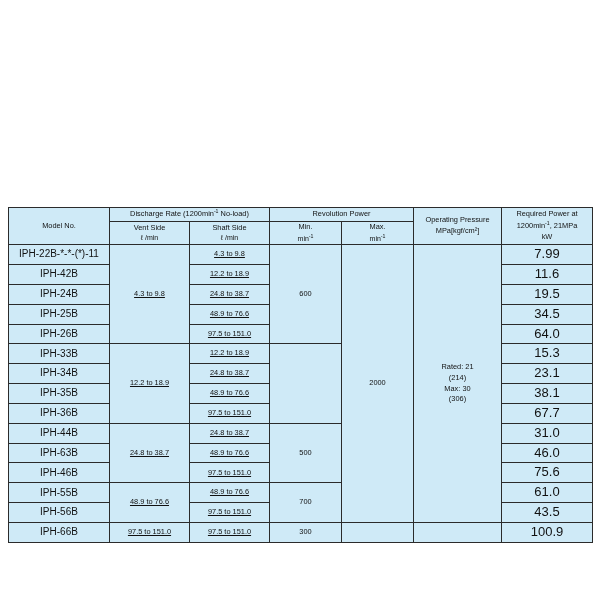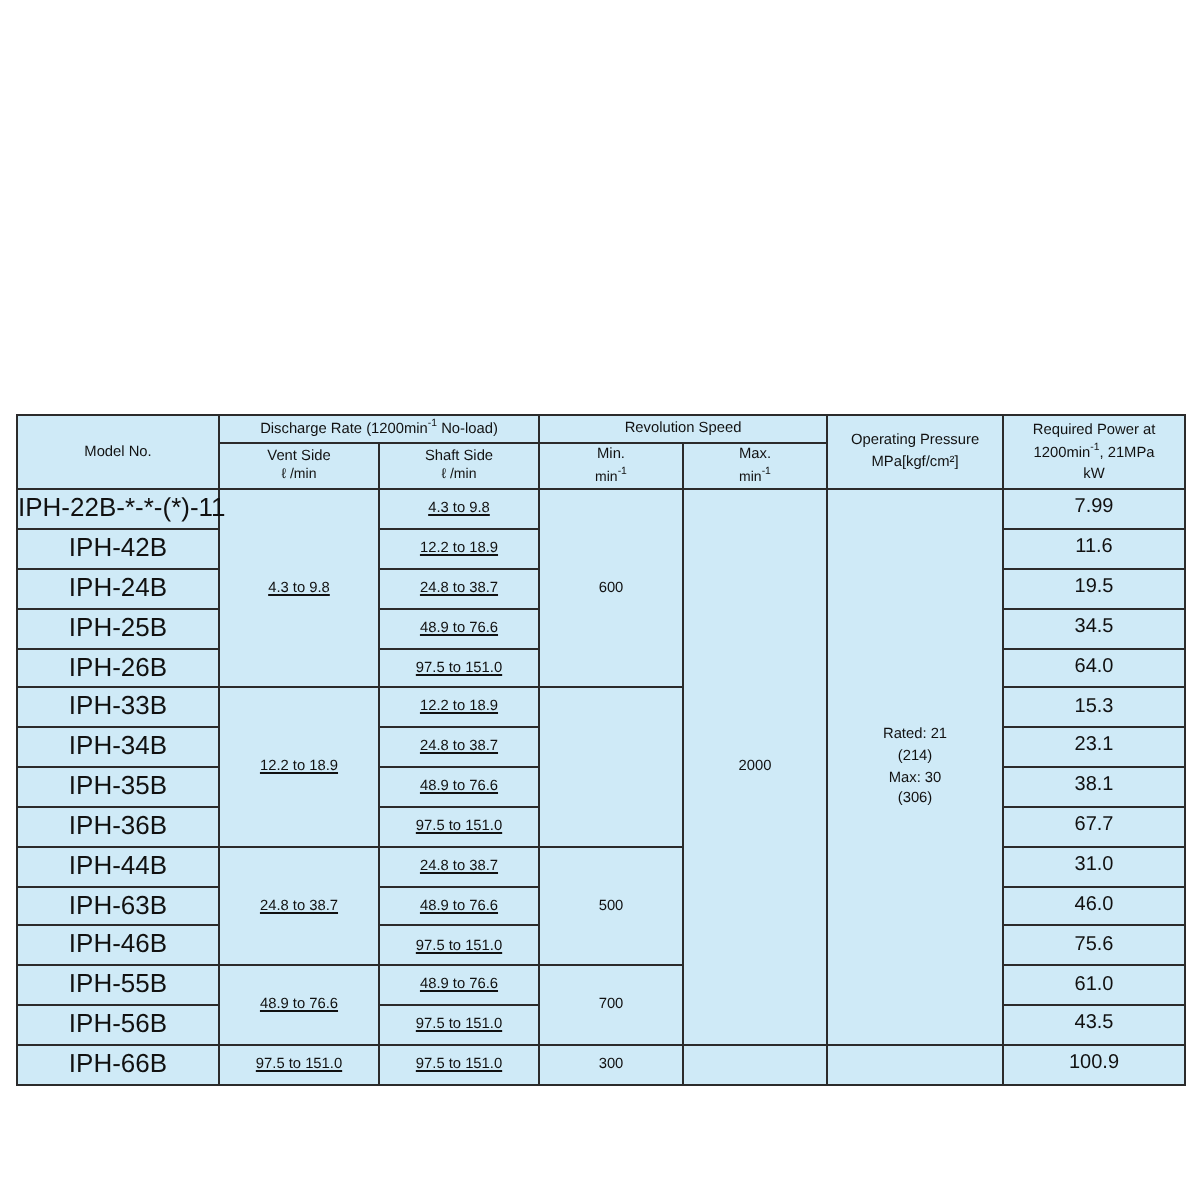--- a/index.html
+++ b/index.html
@@ -54,25 +54,25 @@
     line-height:1.45;
     font-weight:normal;
   }
   .hdr{height:13px;}
   .hdr-tall{height:15px;}
   .sub{font-size:7px;}
   .sup{font-size:5.2px;vertical-align:super;}
   .modelcell{
     text-align:left;
     padding-left:5px;
-    font-size:13px;
+    font-size:10px;
     white-space:nowrap;
   }
   .rowline{height:12px;}
-  .numcol{white-space:pre-line;font-size:10px;}
+  .numcol{white-space:pre-line;font-size:13px;}
   .ratecell{font-size:7.4px;text-decoration:underline;}
   .opcell{font-size:7.4px;white-space:pre-line;line-height:1.55;}
   .revcell{font-size:7.4px;}
   .blank{background:#cfeaf7;}
 </style>
 </head>
 <body>
 
 <div id="title-wrap">
   <div id="title-bullet"></div>
@@ -92,21 +92,21 @@
   <tbody>
 
     <tr>
       <td rowspan="2" class="hdr-tall">
         <span>Model No.</span>
       </td>
       <td colspan="2" class="hdr">
         <span>Discharge Rate (1200min</span><span class="sup">-1</span><span> No-load)</span>
       </td>
       <td colspan="2" class="hdr">
-        <span>Revolution Speed</span>
+        <span>Revolution Power</span>
       </td>
       <td rowspan="2" class="hdr-tall">
         <div>Operating Pressure</div>
         <div>MPa[kgf/cm²]</div>
       </td>
       <td rowspan="2" class="hdr-tall">
         <div>Required Power at</div>
         <div><span>1200min</span><span class="sup">-1</span><span>, 21MPa</span></div>
         <div>kW</div>
       </td>

